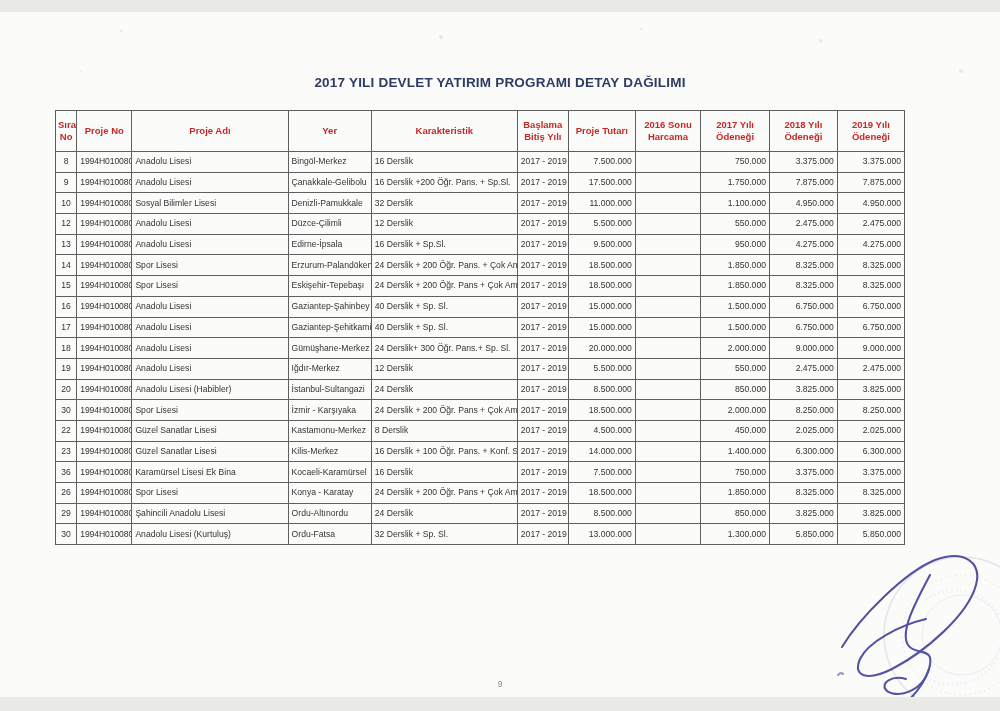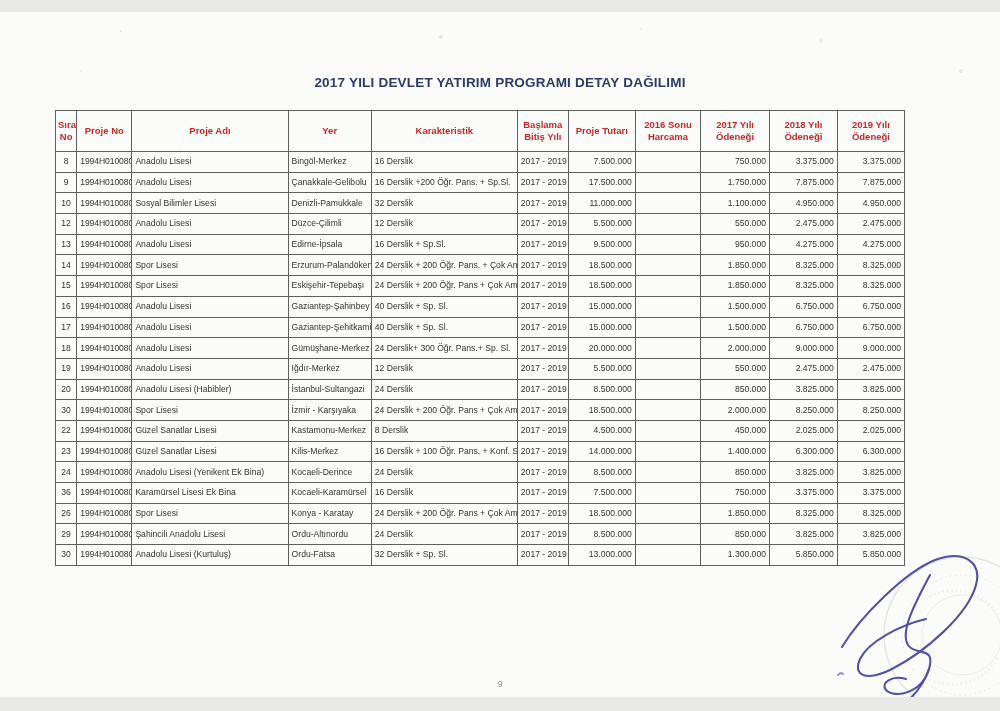--- a/index.html
+++ b/index.html
@@ -273,33 +273,20 @@
           <td class="c3">Kilis-Merkez</td>
           <td class="c4">16 Derslik + 100 Öğr. Pans. + Konf. Sal.</td>
           <td class="c5">2017 - 2019</td>
           <td class="c6">14.000.000</td>
           <td class="c7"></td>
           <td class="c8">1.400.000</td>
           <td class="c9">6.300.000</td>
           <td class="c10">6.300.000</td>
         </tr>
         <tr>
-          <td class="c0">24</td>
-          <td class="c1">1994H010080</td>
-          <td class="c2">Anadolu Lisesi (Yenikent Ek Bina)</td>
-          <td class="c3">Kocaeli-Derince</td>
-          <td class="c4">24 Derslik</td>
-          <td class="c5">2017 - 2019</td>
-          <td class="c6">8.500.000</td>
-          <td class="c7"></td>
-          <td class="c8">850.000</td>
-          <td class="c9">3.825.000</td>
-          <td class="c10">3.825.000</td>
-        </tr>
-        <tr>
           <td class="c0">36</td>
           <td class="c1">1994H010080</td>
           <td class="c2">Karamürsel Lisesi Ek Bina</td>
           <td class="c3">Kocaeli-Karamürsel</td>
           <td class="c4">16 Derslik</td>
           <td class="c5">2017 - 2019</td>
           <td class="c6">7.500.000</td>
           <td class="c7"></td>
           <td class="c8">750.000</td>
           <td class="c9">3.375.000</td>

